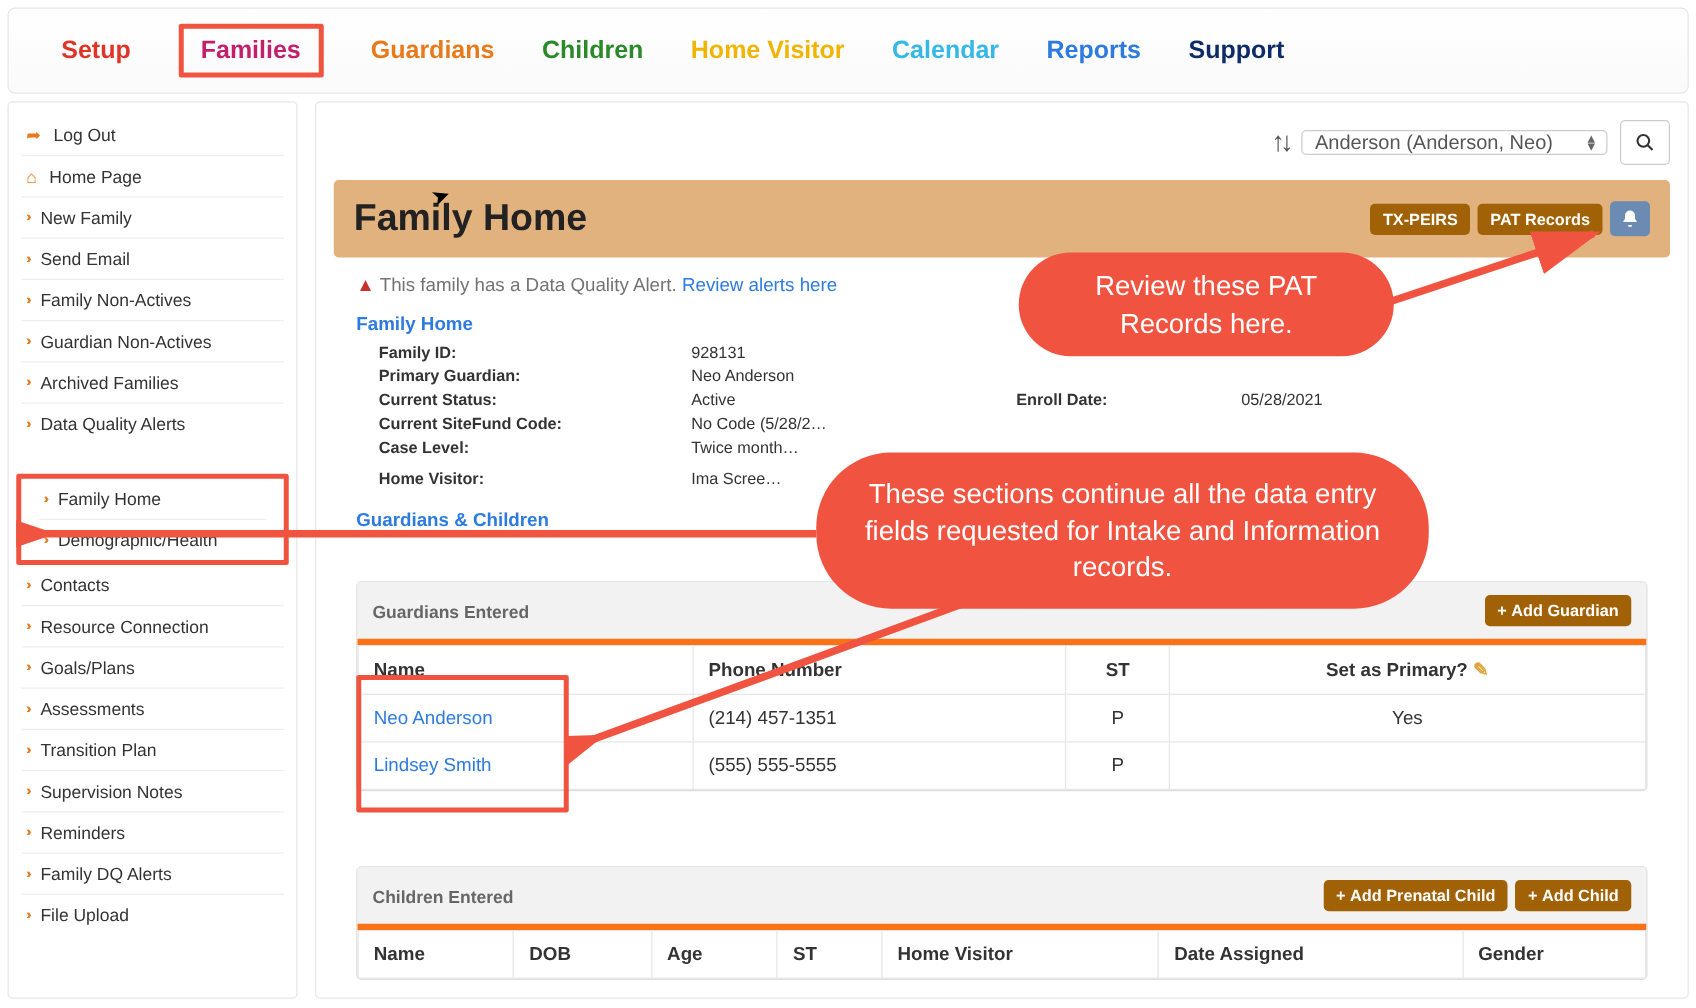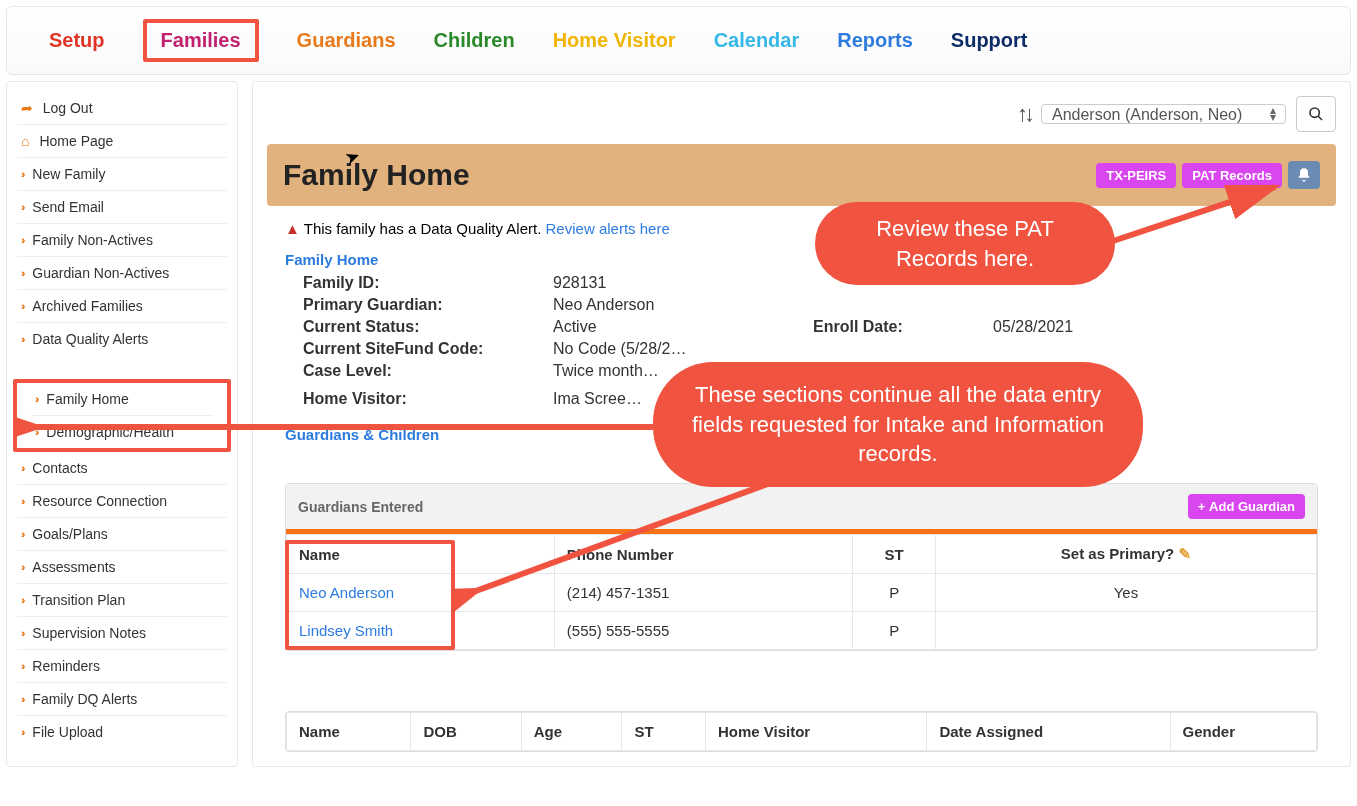--- a/index.html
+++ b/index.html
@@ -118,50 +118,50 @@
     border-radius: 4px;
     padding: 14px 16px;
     display: flex;
     align-items: center;
     justify-content: space-between;
     margin-bottom: 14px;
   }
   .page-title { font-size: 30px; font-weight: 800; color: #222; }
   .header-btns { display: flex; gap: 6px; align-items: center; }
   .blue-pill {
-    background: #d946ef;
+    background: #a16207;
     color: #fff;
     border: none;
     border-radius: 4px;
     padding: 5px 10px;
     font-size: 13px;
     font-weight: 600;
     cursor: pointer;
   }
   .bell-btn {
     background: #6b8bb3;
     width: 32px; height: 28px;
     border-radius: 4px;
     display: flex; align-items: center; justify-content: center;
     cursor: pointer;
   }
 
   .content { padding: 0 18px; }
   .alert-row { margin: 4px 0 14px 0; font-size: 15px; }
   .alert-icon { color: #c9302c; }
-  .alert-text { color: #000000; }
+  .alert-text { color: #737373; }
   .alert-link { color: #2d7bdf; cursor: pointer; }
 
   .section-link { color: #2d7bdf; font-weight: 700; font-size: 15px; cursor: pointer; }
   .info-grid {
     margin: 6px 0 18px 18px;
     display: grid;
     grid-template-columns: 250px 260px 180px 200px;
     row-gap: 4px;
-    font-size: 16px;
+    font-size: 13px;
   }
   .info-label { font-weight: 700; }
   .info-val { }
 
   .panel {
     border: 1px solid #ddd;
     border-radius: 4px;
     margin-top: 14px;
   }
   .panel-head {
@@ -429,20 +429,27 @@
               <td><span class="link">Lindsey Smith</span></td>
               <td>(555) 555-5555</td>
               <td class="center">P</td>
               <td class="center"></td>
             </tr>
           </tbody>
         </table>
       </div>
 
       <div class="panel" style="margin-top:60px;">
+        <div class="panel-head">
+          <span>Children Entered</span>
+          <div style="display:flex; gap:6px;">
+            <button class="blue-pill"><b>+ </b><span>Add Prenatal Child</span></button>
+            <button class="blue-pill"><b>+ </b><span>Add Child</span></button>
+          </div>
+        </div>
         <table class="data">
           <thead>
             <tr>
               <th>Name</th>
               <th>DOB</th>
               <th>Age</th>
               <th>ST</th>
               <th>Home Visitor</th>
               <th>Date Assigned</th>
               <th>Gender</th>

